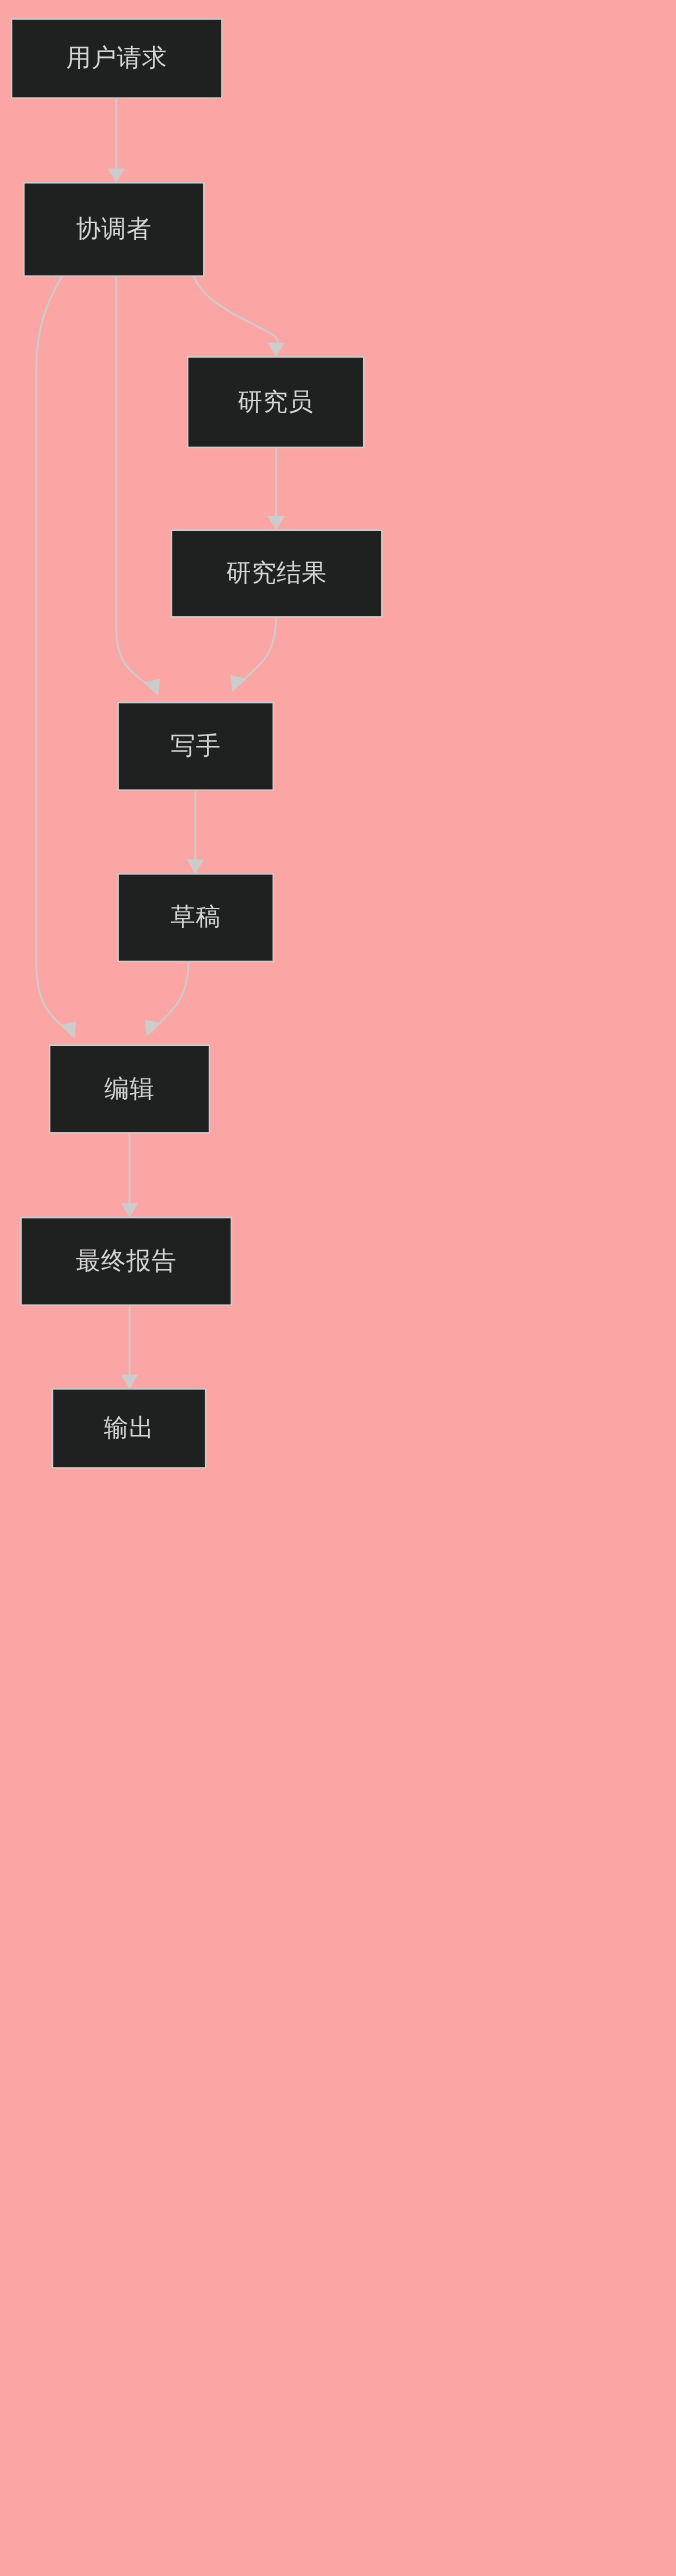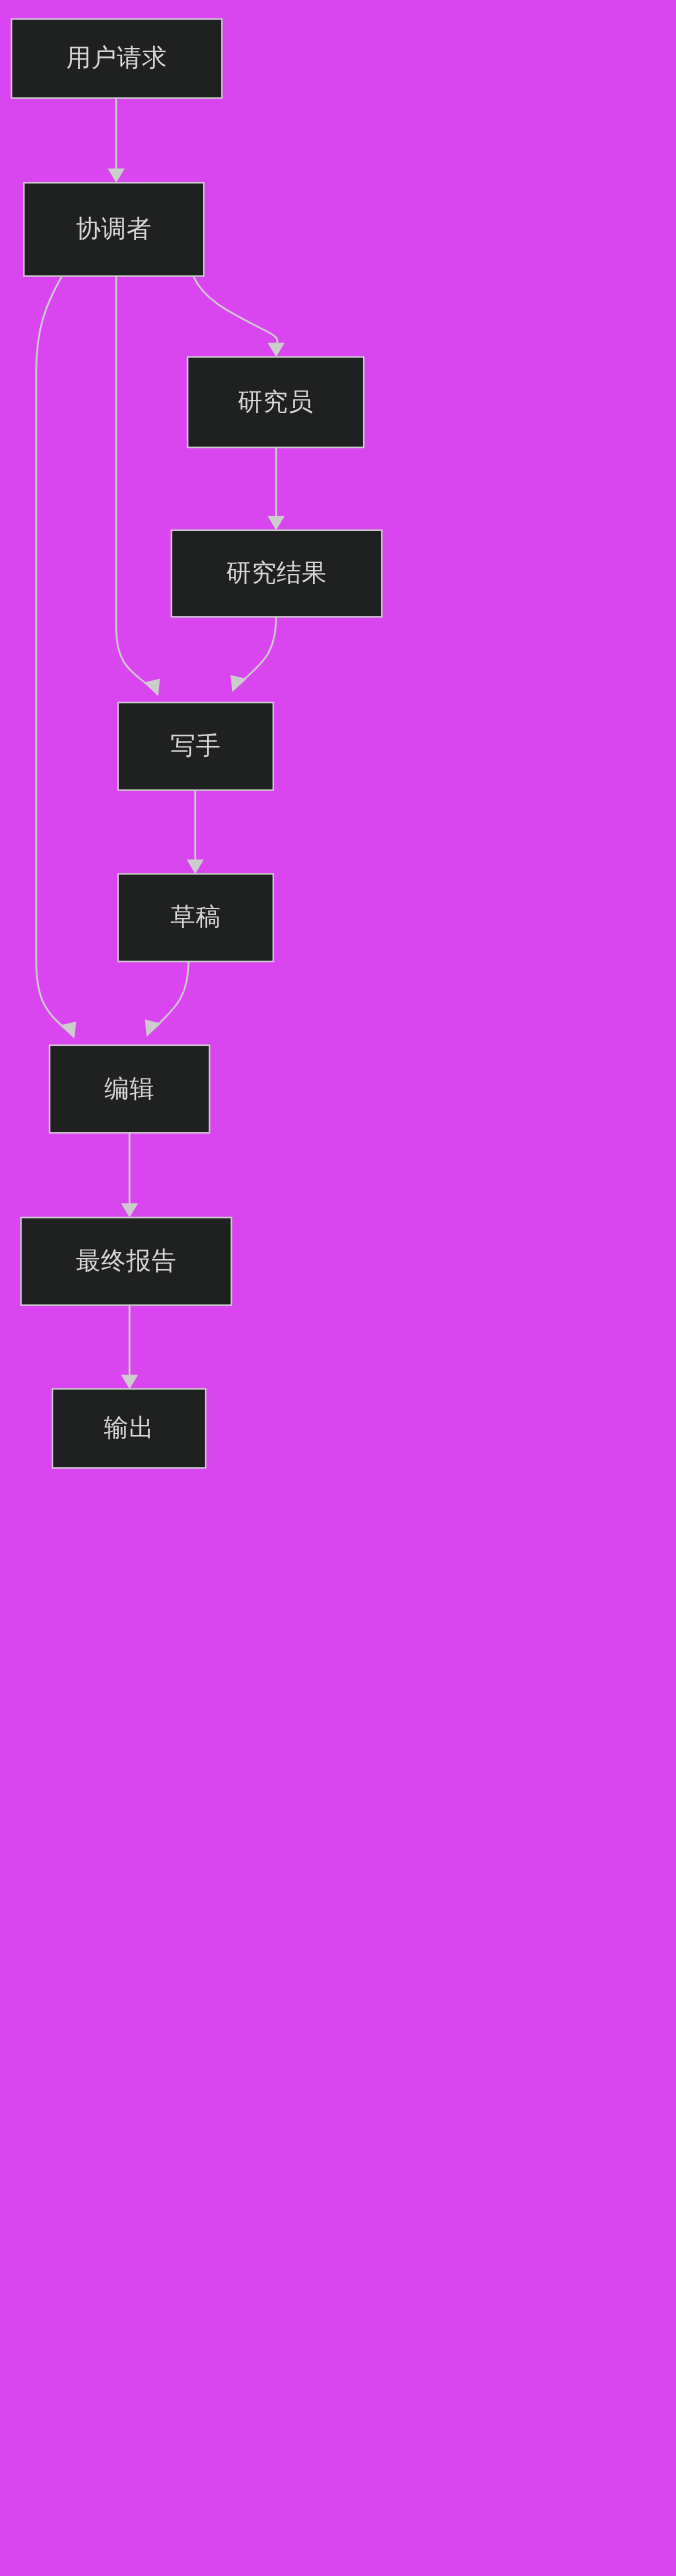--- a/index.html
+++ b/index.html
@@ -7,21 +7,21 @@
     padding: 0;
     background: #000000;
   }
   body {
     font-family: "Liberation Sans", "DejaVu Sans", sans-serif;
   }
   #diagram-root {
     position: relative;
     width: 677px;
     height: 2576px;
-    background: #d946ef;
+    background: #fca5a5;
     overflow: hidden;
   }
   #flow-svg {
     position: absolute;
     left: 0;
     top: 0;
     width: 677px;
     height: 2576px;
     display: block;
   }

